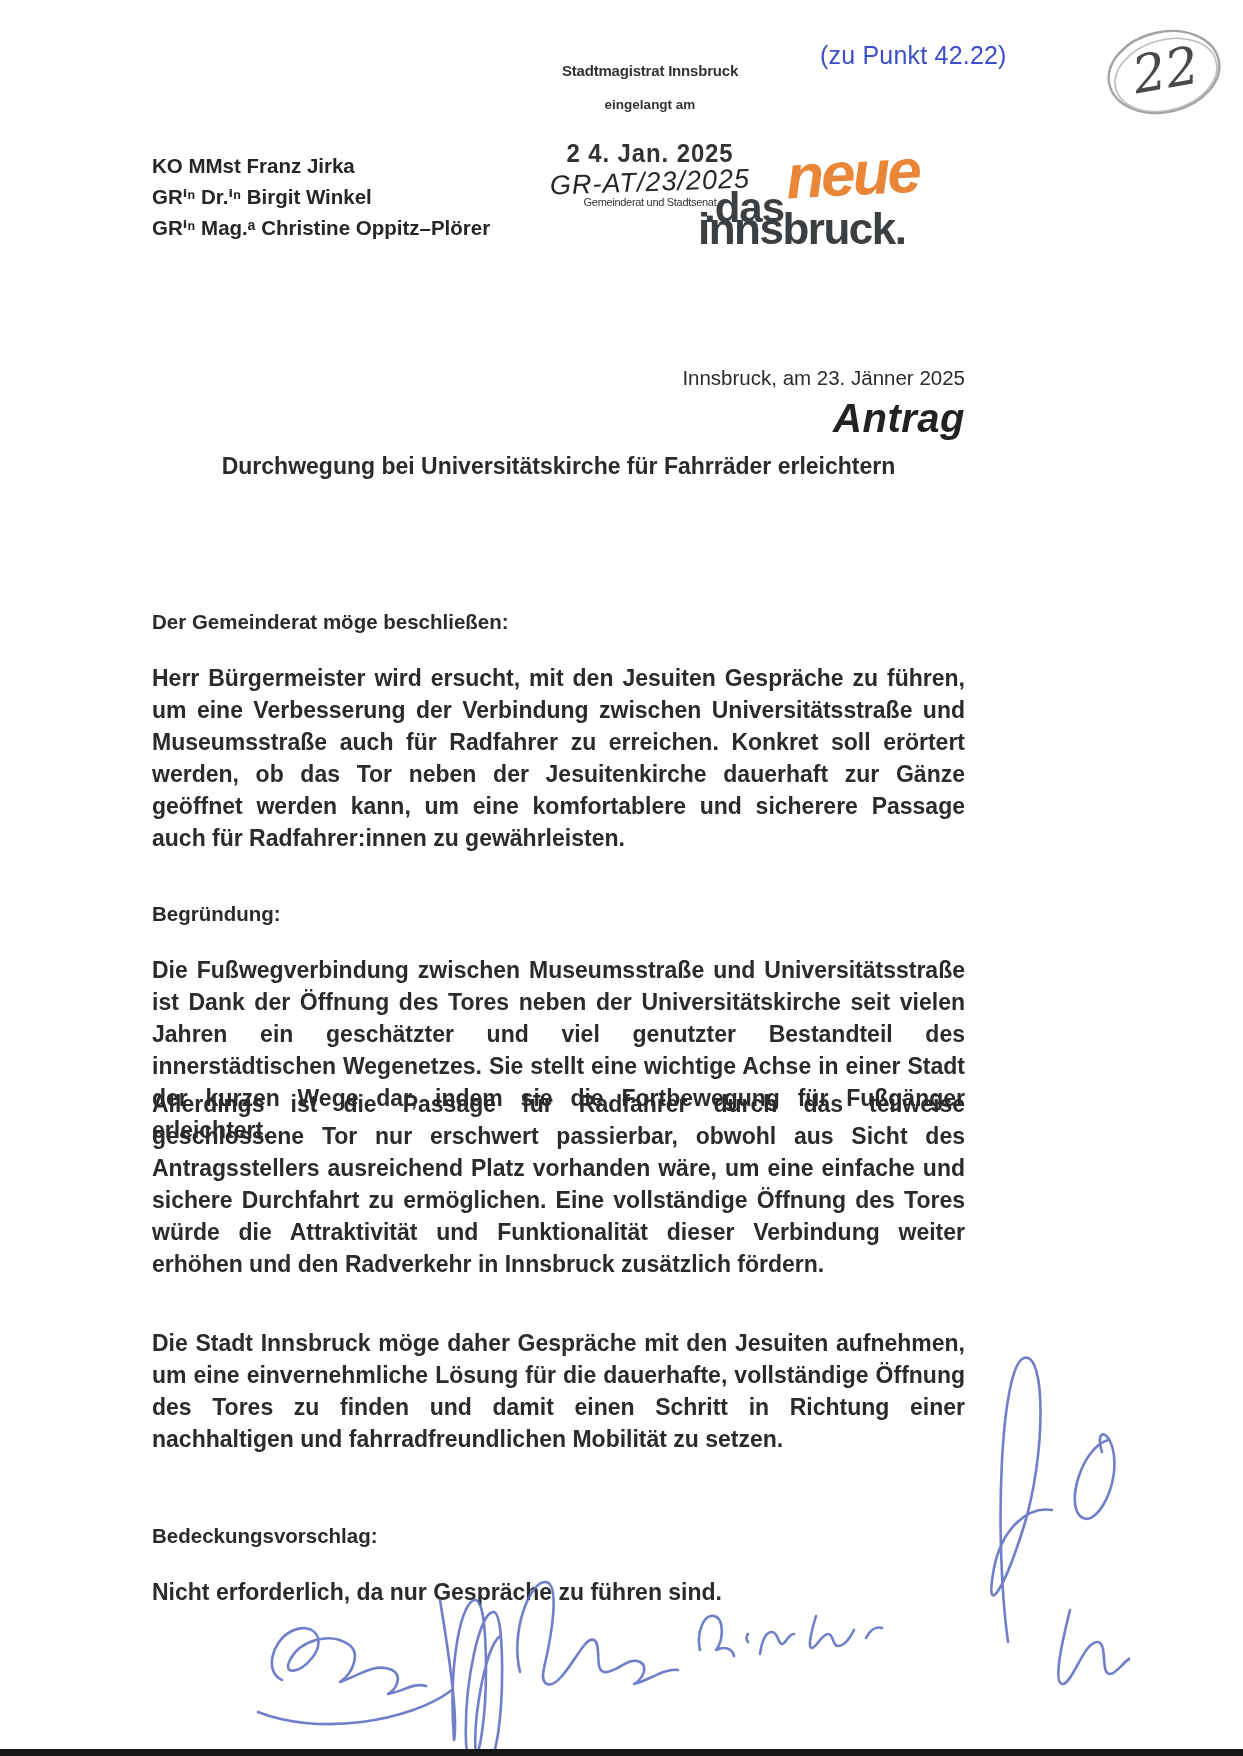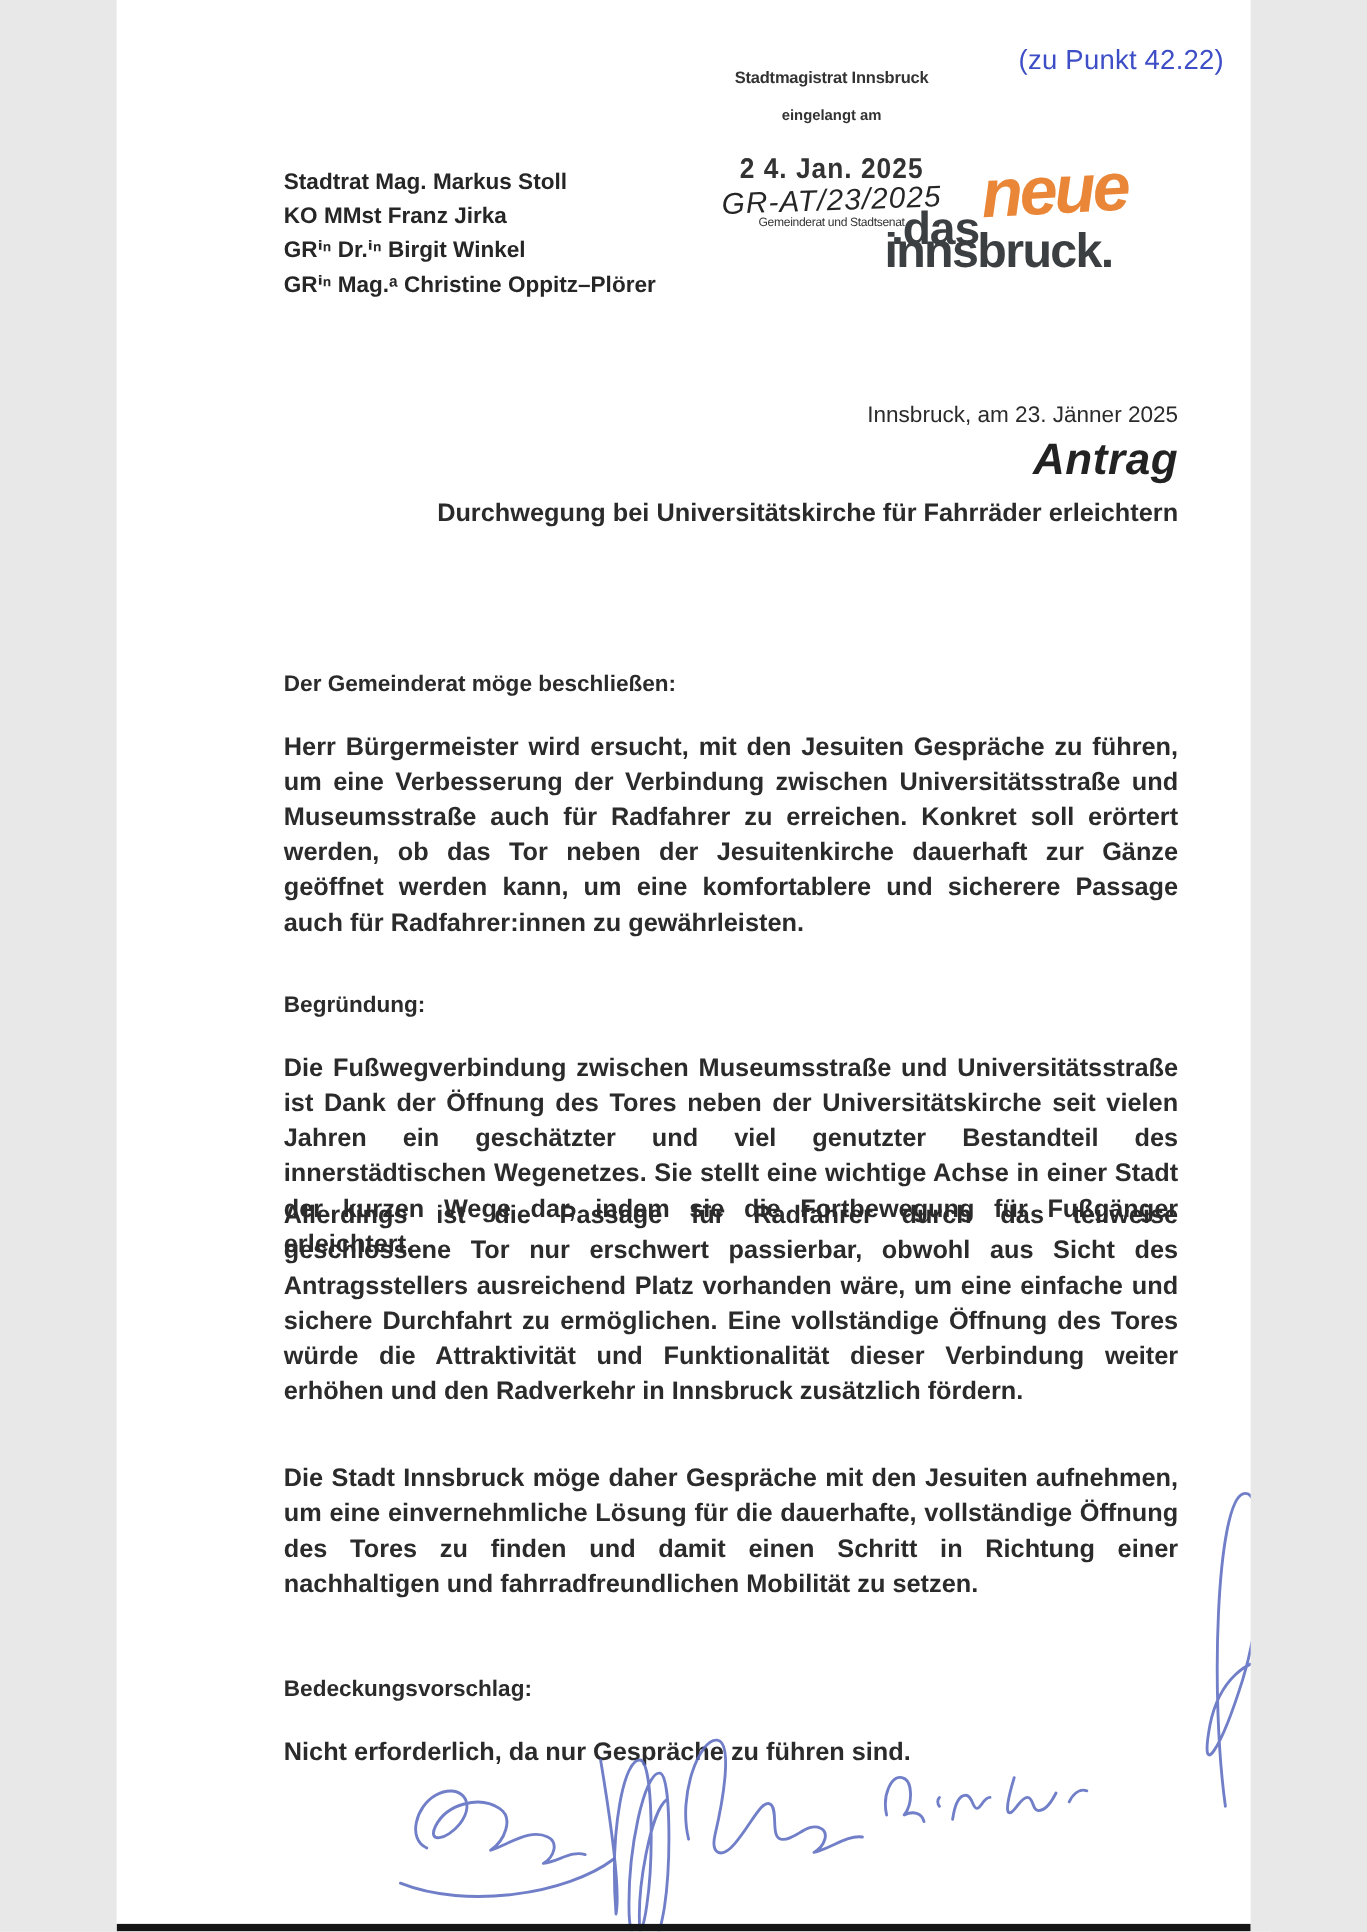--- a/index.html
+++ b/index.html
@@ -7,21 +7,21 @@
     --annotation-blue:#3d4ec6;
     --logo-orange:#ea8637;
     --logo-dark:#3c3f42;
     --signature-blue:#5d6cc0;
     --stamp-ink:#333333;
   }
   *{margin:0;padding:0;box-sizing:border-box;}
   html,body{background:#e8e8e8;}
   .page{
     position:relative;
-    width:1031px;height:1756px;
+    width:1243px;height:1756px;
     margin:0 auto;
     background:#ffffff;
     overflow:hidden;
     font-family:"Liberation Sans","DejaVu Sans",sans-serif;
     color:var(--ink);
   }
 
   
   .stamp{position:absolute;left:500px;top:62px;width:300px;text-align:center;color:var(--stamp-ink);}
   .stamp-office{font-size:15px;font-weight:700;letter-spacing:-0.2px;}
@@ -42,21 +42,21 @@
   
   .logo{position:absolute;left:698px;top:152px;width:280px;height:112px;}
   .logo-das{position:absolute;left:6px;top:32px;font-size:42px;font-weight:800;color:var(--logo-dark);letter-spacing:-1px;}
   .logo-neue{position:absolute;left:88px;top:-14px;font-size:62px;font-weight:800;font-style:italic;color:var(--logo-orange);letter-spacing:-3px;transform:rotate(-3deg);}
   .logo-innsbruck{position:absolute;left:0px;top:52px;font-size:44px;font-weight:800;color:var(--logo-dark);letter-spacing:-1.5px;}
 
   
   .col{position:absolute;left:152px;width:813px;}
   .place-date{top:366px;text-align:right;font-size:20.5px;}
   .title{top:396px;text-align:right;font-size:40px;font-weight:800;font-style:italic;letter-spacing:0.5px;color:#222;}
-  .subject{top:453px;text-align:right;font-size:23px;font-weight:700;}
+  .subject{top:453px;text-align:center;font-size:23px;font-weight:700;}
   .h-bold{font-size:20.5px;font-weight:700;}
   .para{font-size:23px;line-height:32px;text-align:justify;font-weight:bold;}
   .pos-res-h{top:610px;}
   .pos-res-t{top:662px;}
   .pos-jus-h{top:902px;}
   .pos-jus-1{top:954px;}
   .pos-jus-2{top:1088px;}
   .pos-jus-3{top:1327px;}
   .pos-fund-h{top:1524px;}
   .pos-fund-t{top:1576px;}
@@ -83,21 +83,20 @@
 
   <div class="punkt">(zu Punkt 42.22)</div>
 
   <svg class="circled" width="132" height="108" viewBox="0 0 132 108">
     <ellipse cx="64" cy="54" rx="56" ry="40" transform="rotate(-13 64 54)" fill="none" stroke="#a3a3a3" stroke-width="2.4"></ellipse>
     <ellipse cx="66" cy="57" rx="52" ry="35" transform="rotate(-16 66 57)" fill="none" stroke="#bdbdbd" stroke-width="1.6"></ellipse>
     <text x="66" y="70" text-anchor="middle" font-family="DejaVu Serif, serif" font-style="italic" font-size="52" fill="#4a4a4a" transform="rotate(-10 66 54)">22</text>
   </svg>
 
   <div class="authors">
-    <div>Stadtrat Mag. Markus Stoll</div>
     <div>KO MMst Franz Jirka</div>
     <div>GRⁱⁿ Dr.ⁱⁿ Birgit Winkel</div>
     <div>GRⁱⁿ Mag.ᵃ Christine Oppitz–Plörer</div>
   </div>
 
   <div class="logo">
     <span class="logo-das">.das</span>
     <span class="logo-neue">neue</span>
     <span class="logo-innsbruck">innsbruck.</span>
   </div>

